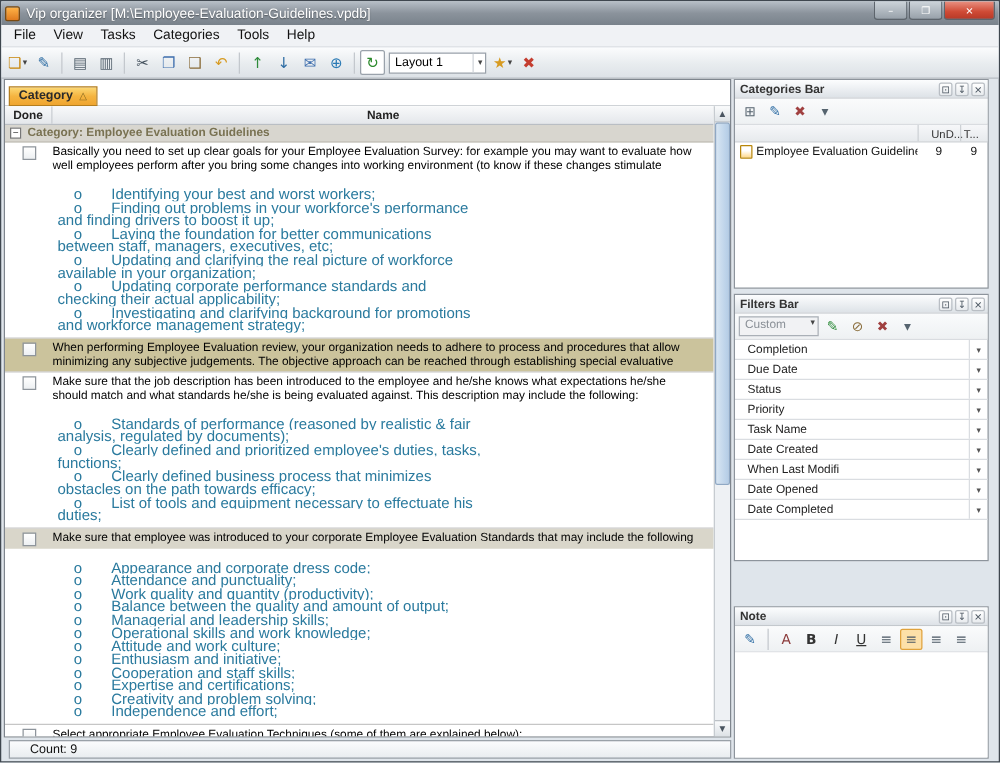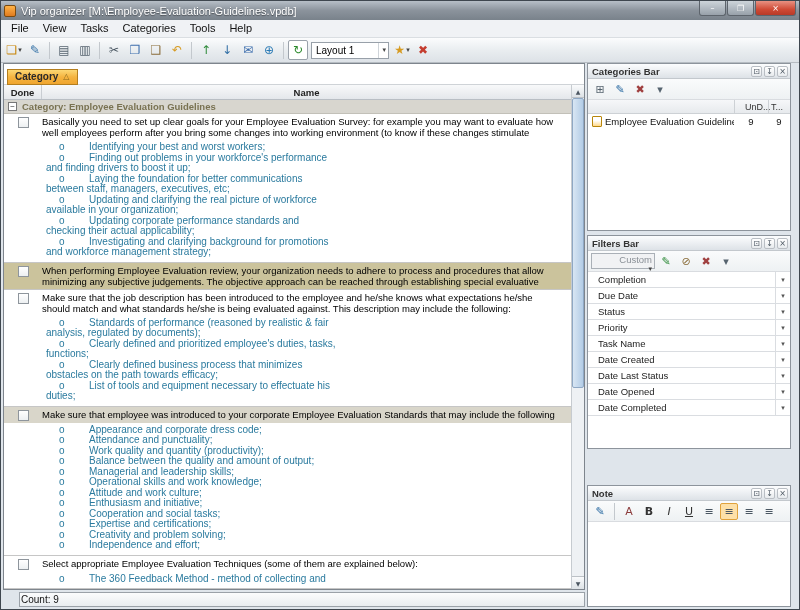--- a/index.html
+++ b/index.html
@@ -39,24 +39,24 @@
   .grouprow{height:14px;background:#d8d6cf;border-bottom:1px solid #c2c0b8;display:flex;align-items:center;font-size:9.5px;}
   .collapse{width:9px;height:9px;border:1px solid #777;background:#fff;font-size:8px;line-height:7px;text-align:center;margin:0 5px 0 4px;color:#333;}
   .gr-label{font-weight:bold;color:#797252;}
   .task-row{border-bottom:1px solid #c6c6c6;}
   .body-row{display:flex;padding:2px 0;}
   .task-row.sel .body-row{background:#cbc39c;}
   .task-row.gray .body-row{background:#d9d6ca;}
   .cbc{width:38px;display:flex;justify-content:center;flex:none;padding-top:1px;}
   .cb{width:11px;height:11px;border:1px solid #8e959c;background:linear-gradient(#fff,#edf0f2);}
   .btx{flex:1;font-size:9.5px;line-height:11px;color:#000;padding-right:8px;overflow:hidden;}
-  .subs{padding:2px 0 4px 42px;font-size:10px;line-height:10.5px;color:#2a7a9e;}
+  .subs{padding:2px 0 4px 42px;font-size:12px;line-height:10.5px;color:#2a7a9e;margin-top:8px;}
   .sl{white-space:nowrap;overflow:hidden;}
   .sl .o{display:inline-block;width:43px;padding-left:13px;}
-  .statusbar{position:absolute;left:16px;right:0;bottom:0;height:15px;border:1px solid #9aa1a8;background:linear-gradient(#fbfcfd,#e9edf0);display:flex;align-items:center;font-size:10px;padding-left:1px;color:#111;}
+  .statusbar{position:absolute;left:4px;right:0;bottom:0;height:15px;border:1px solid #9aa1a8;background:linear-gradient(#fbfcfd,#e9edf0);display:flex;align-items:center;font-size:10px;padding-left:16px;color:#111;}
   
   .vscroll{position:absolute;top:0;right:0;width:13px;bottom:0;background:#eef1f4;border-left:1px solid #c6cbd0;}
   .vs-btn{height:13px;font-size:6px;color:#4a5560;display:flex;align-items:center;justify-content:center;background:linear-gradient(#fafbfc,#dde2e6);border-bottom:1px solid #bcc1c6;font-family:"DejaVu Sans",sans-serif;}
   .vs-btn.down{position:absolute;bottom:0;left:0;right:0;border-top:1px solid #bcc1c6;border-bottom:none;}
   .vs-thumb{position:absolute;left:0;right:0;top:13px;height:290px;background:linear-gradient(90deg,#d8e6f3,#b3cce6);border:1px solid #8fa8c4;border-radius:2px;}
   
   .sidebar{position:absolute;left:586px;top:62px;right:2px;bottom:2px;}
   .panel{position:absolute;left:0;right:6px;border:1px solid #8d949c;background:#fff;display:flex;flex-direction:column;}
   .p-cat{top:0;height:168px;}
   .p-fil{top:172px;height:214px;}
@@ -71,21 +71,21 @@
   .cat-heads{height:14px;flex:none;display:flex;background:linear-gradient(#f6f7f9,#e7eaed);border-bottom:1px solid #cdd1d5;font-size:9px;color:#333;}
   .ch-name{flex:1;}
   .ch-und{width:34px;border-left:1px solid #cdd1d5;padding-left:10px;line-height:14px;}
   .ch-t{width:22px;border-left:1px solid #cdd1d5;padding-left:2px;line-height:14px;}
   .cat-items{flex:1;overflow:hidden;}
   .cat-item{height:15px;display:flex;align-items:center;font-size:9.5px;color:#111;}
   .ci-icon{width:10px;height:11px;margin:0 3px 0 4px;background:linear-gradient(#fff 40%,#ffd98a);border:1px solid #b8860b;border-radius:1px;flex:none;}
   .ci-name{flex:1;white-space:nowrap;overflow:hidden;}
   .ci-num{width:34px;text-align:center;flex:none;}
   .ci-num.t{width:22px;}
-  .side-combo{height:16px;width:64px;background:#f1f2f4;border:1px solid #aab0b7;color:#8a9097;font-size:9.5px;display:flex;align-items:flex-end;justify-content:space-between;padding:0 2px 0 4px;flex-direction:column;}
+  .side-combo{height:16px;width:64px;background:#f1f2f4;border:1px solid #aab0b7;color:#8a9097;font-size:9.5px;display:flex;align-items:flex-start;justify-content:space-between;padding:0 2px 0 4px;}
   .f-row{height:16px;display:flex;align-items:center;border-bottom:1px solid #dadde1;font-size:9.5px;color:#222;}
   .f-label{flex:1;padding-left:10px;white-space:nowrap;overflow:hidden;}
   .f-dd{width:15px;height:100%;border-left:1px solid #dadde1;display:flex;align-items:center;justify-content:center;font-size:7px;color:#555;font-family:"DejaVu Sans",sans-serif;}
   .note-body{flex:1;background:#fff;}
 </style>
 </head>
 <body>
 
 <div class="window">
 
@@ -208,21 +208,21 @@
                 </div>
                 <div class="subs">
                   <div class="sl"><span class="o">o</span><span>Appearance and corporate dress code;</span></div>
                   <div class="sl"><span class="o">o</span><span>Attendance and punctuality;</span></div>
                   <div class="sl"><span class="o">o</span><span>Work quality and quantity (productivity);</span></div>
                   <div class="sl"><span class="o">o</span><span>Balance between the quality and amount of output;</span></div>
                   <div class="sl"><span class="o">o</span><span>Managerial and leadership skills;</span></div>
                   <div class="sl"><span class="o">o</span><span>Operational skills and work knowledge;</span></div>
                   <div class="sl"><span class="o">o</span><span>Attitude and work culture;</span></div>
                   <div class="sl"><span class="o">o</span><span>Enthusiasm and initiative;</span></div>
-                  <div class="sl"><span class="o">o</span><span>Cooperation and social tasks;</span></div>
+                  <div class="sl"><span class="o">o</span><span>Cooperation and staff skills;</span></div>
                   <div class="sl"><span class="o">o</span><span>Expertise and certifications;</span></div>
                   <div class="sl"><span class="o">o</span><span>Creativity and problem solving;</span></div>
                   <div class="sl"><span class="o">o</span><span>Independence and effort;</span></div>
                 </div>
               </div>
               <div class="task-row">
                 <div class="body-row">
                   <div class="cbc">
                     <span class="cb"></span>
                   </div>
@@ -318,21 +318,21 @@
           </div>
           <div class="f-row">
             <span class="f-label">Task Name</span>
             <span class="f-dd">▾</span>
           </div>
           <div class="f-row">
             <span class="f-label">Date Created</span>
             <span class="f-dd">▾</span>
           </div>
           <div class="f-row">
-            <span class="f-label">Date Last Status</span>
+            <span class="f-label">When Last Modifi</span>
             <span class="f-dd">▾</span>
           </div>
           <div class="f-row">
             <span class="f-label">Date Opened</span>
             <span class="f-dd">▾</span>
           </div>
           <div class="f-row">
             <span class="f-label">Date Completed</span>
             <span class="f-dd">▾</span>
           </div>

